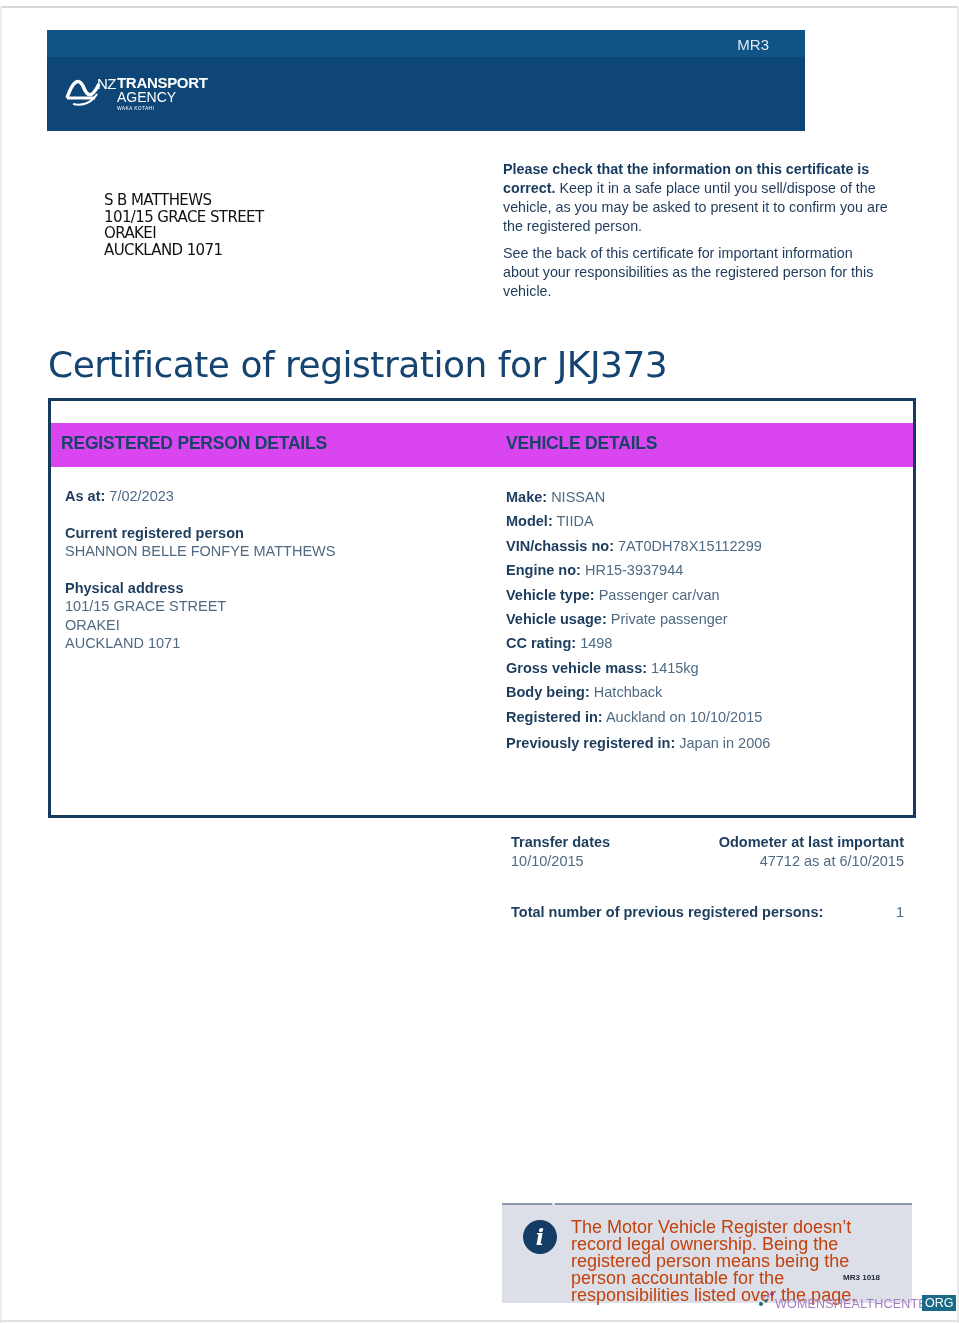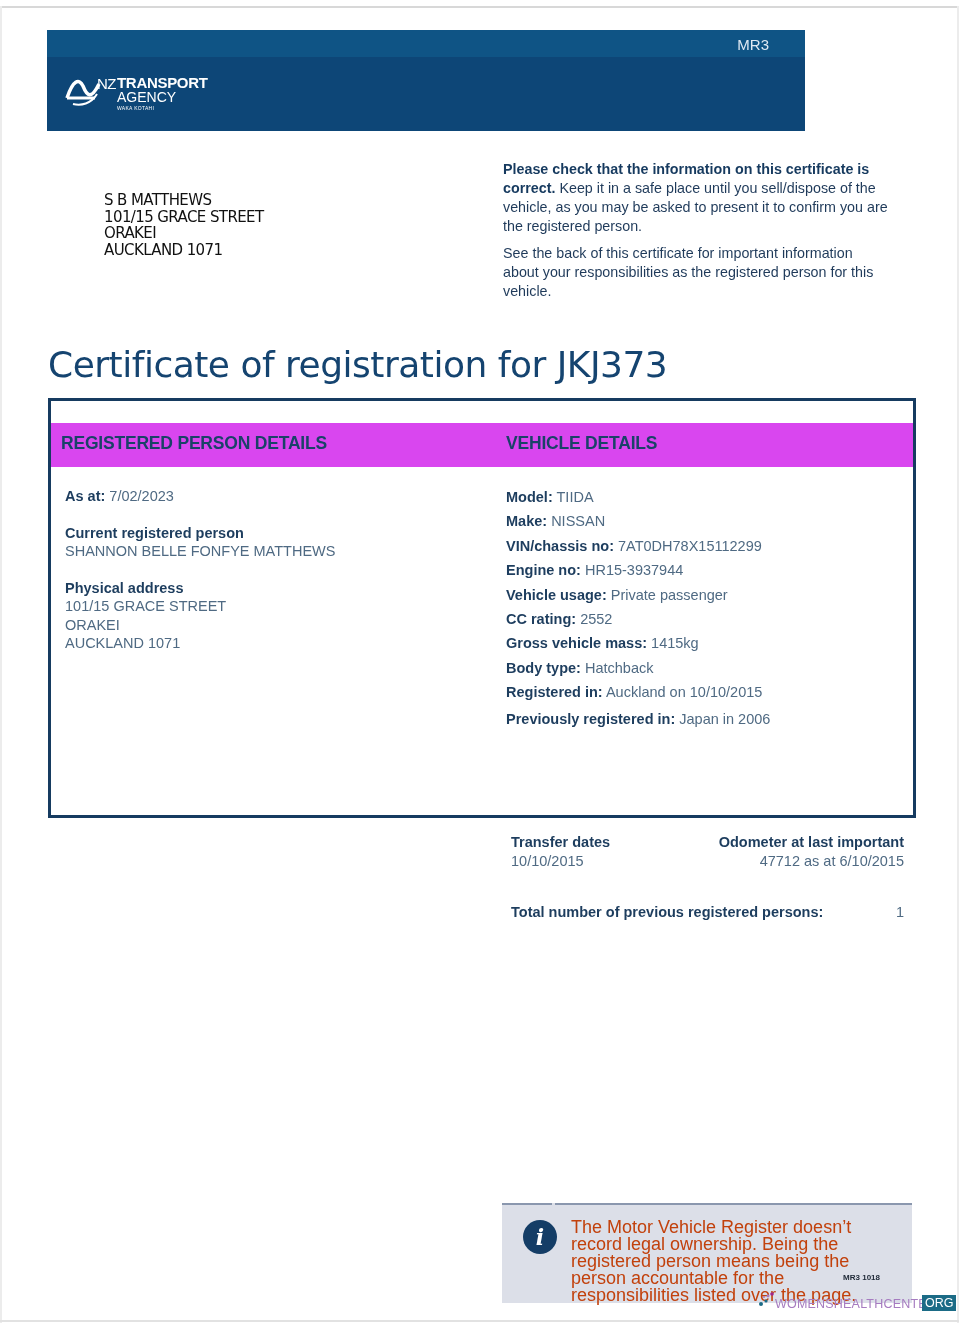--- a/index.html
+++ b/index.html
@@ -118,28 +118,29 @@
     </div>
     <div class="person-block">
       <div class="fld-label">Physical address</div>
       <div class="fld-value">101/15 GRACE STREET</div>
       <div class="fld-value">ORAKEI</div>
       <div class="fld-value">AUCKLAND 1071</div>
     </div>
   </div>
 
   <div class="vehicle-col">
+    <div class="vehicle-row"><span class="fld-label">Make:</span> <span class="fld-value">NISSAN</span></div>
     <div class="vehicle-row"><span class="fld-label">Model:</span> <span class="fld-value">TIIDA</span></div>
-    <div class="vehicle-row"><span class="fld-label">Make:</span> <span class="fld-value">NISSAN</span></div>
     <div class="vehicle-row"><span class="fld-label">VIN/chassis no:</span> <span class="fld-value">7AT0DH78X15112299</span></div>
     <div class="vehicle-row"><span class="fld-label">Engine no:</span> <span class="fld-value">HR15-3937944</span></div>
+    <div class="vehicle-row"><span class="fld-label">Vehicle type:</span> <span class="fld-value">Passenger car/van</span></div>
     <div class="vehicle-row"><span class="fld-label">Vehicle usage:</span> <span class="fld-value">Private passenger</span></div>
-    <div class="vehicle-row"><span class="fld-label">CC rating:</span> <span class="fld-value">2552</span></div>
+    <div class="vehicle-row"><span class="fld-label">CC rating:</span> <span class="fld-value">1498</span></div>
     <div class="vehicle-row"><span class="fld-label">Gross vehicle mass:</span> <span class="fld-value">1415kg</span></div>
-    <div class="vehicle-row"><span class="fld-label">Body type:</span> <span class="fld-value">Hatchback</span></div>
+    <div class="vehicle-row"><span class="fld-label">Body being:</span> <span class="fld-value">Hatchback</span></div>
     <div class="vehicle-row"><span class="fld-label">Registered in:</span> <span class="fld-value">Auckland on 10/10/2015</span></div>
     <div class="vehicle-row last"><span class="fld-label">Previously registered in:</span> <span class="fld-value">Japan in 2006</span></div>
   </div>
 </div>
 
 <div class="transfer">
   <div class="fld-label">Transfer dates</div>
   <div class="fld-value">10/10/2015</div>
 </div>
 <div class="odometer">

